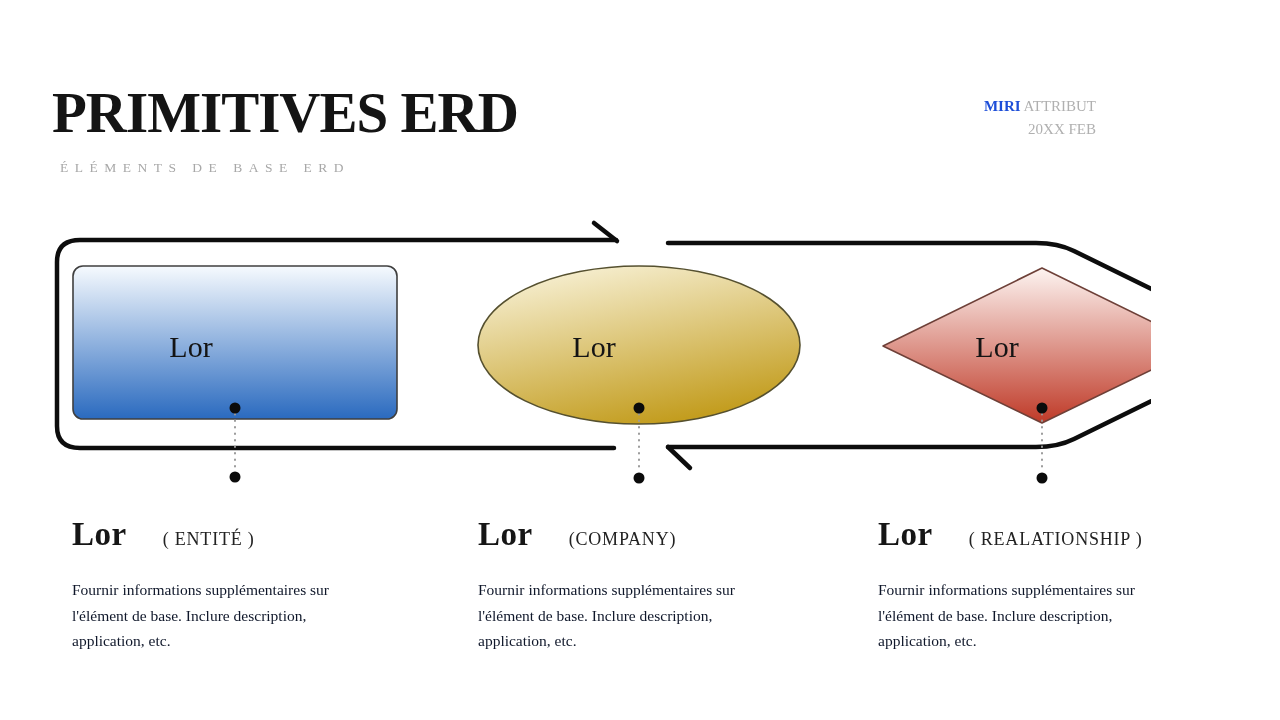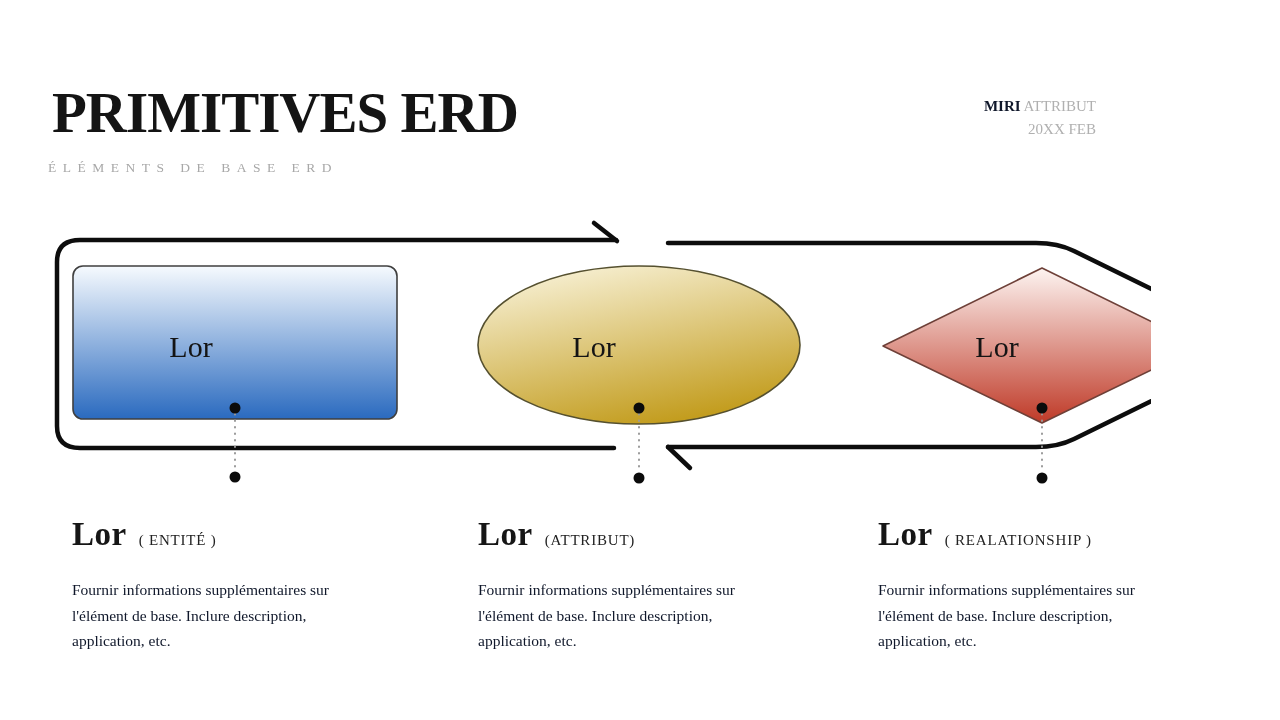--- a/index.html
+++ b/index.html
@@ -6,39 +6,39 @@
   .slide{
     position:relative;width:1151px;height:720px;background:#ffffff;
     font-family:Liberation Serif, serif;overflow:hidden;
   }
   
   .title{
     position:absolute;left:52px;top:84px;font-size:57px;font-weight:900;
     letter-spacing:-1px;color:#141414;line-height:1;
   }
   .subtitle{
-    position:absolute;left:48px;top:160px;font-size:13.5px;font-weight:500;
+    position:absolute;left:60px;top:160px;font-size:13.5px;font-weight:500;
     letter-spacing:6.5px;color:#a8a8a8;
   }
   .brand{
     position:absolute;right:55px;top:95px;text-align:right;font-size:15px;
     color:#b0b0b0;line-height:23px;
   }
-  .brand .b{font-weight:700;color:#0f172a;margin-left:46px;}
+  .brand .b{font-weight:700;color:#1d4ed8;margin-left:46px;}
   
   .diagram-svg{position:absolute;left:0;top:0;width:1280px;height:720px;}
   .shape-label{
     position:absolute;transform:translate(-50%,-50%);font-size:30px;
     color:#141414;font-weight:400;white-space:nowrap;
   }
   
   .col{position:absolute;top:516px;width:330px;}
   .col .head{display:flex;align-items:baseline;}
   .col .term{font-size:33px;font-weight:600;color:#161616;letter-spacing:0.5px;}
-  .col .tag{font-size:15px;font-weight:500;color:#222222;margin-left:12px;letter-spacing:0.8px;}
+  .col .tag{font-size:18px;font-weight:500;color:#222222;margin-left:36px;letter-spacing:0.8px;}
   .col .desc{margin-top:24px;font-size:15.5px;color:#0f172a;line-height:25.5px;}
   .c1{left:72px;} .c2{left:478px;} .c3{left:878px;}
 </style>
 </head>
 <body>
 
 <div class="slide">
 
   <div class="title">PRIMITIVES ERD</div>
   <div class="subtitle">ÉLÉMENTS DE BASE ERD</div>
@@ -106,21 +106,21 @@
     <div class="desc">
       <div>Fournir informations supplémentaires sur</div>
       <div>l'élément de base. Inclure description,</div>
       <div>application, etc.</div>
     </div>
   </div>
 
   <div class="col c2">
     <div class="head">
       <span class="term">Lor</span>
-      <span class="tag">(ATTRIBUT)</span>
+      <span class="tag">(COMPANY)</span>
     </div>
     <div class="desc">
       <div>Fournir informations supplémentaires sur</div>
       <div>l'élément de base. Inclure description,</div>
       <div>application, etc.</div>
     </div>
   </div>
 
   <div class="col c3">
     <div class="head">

